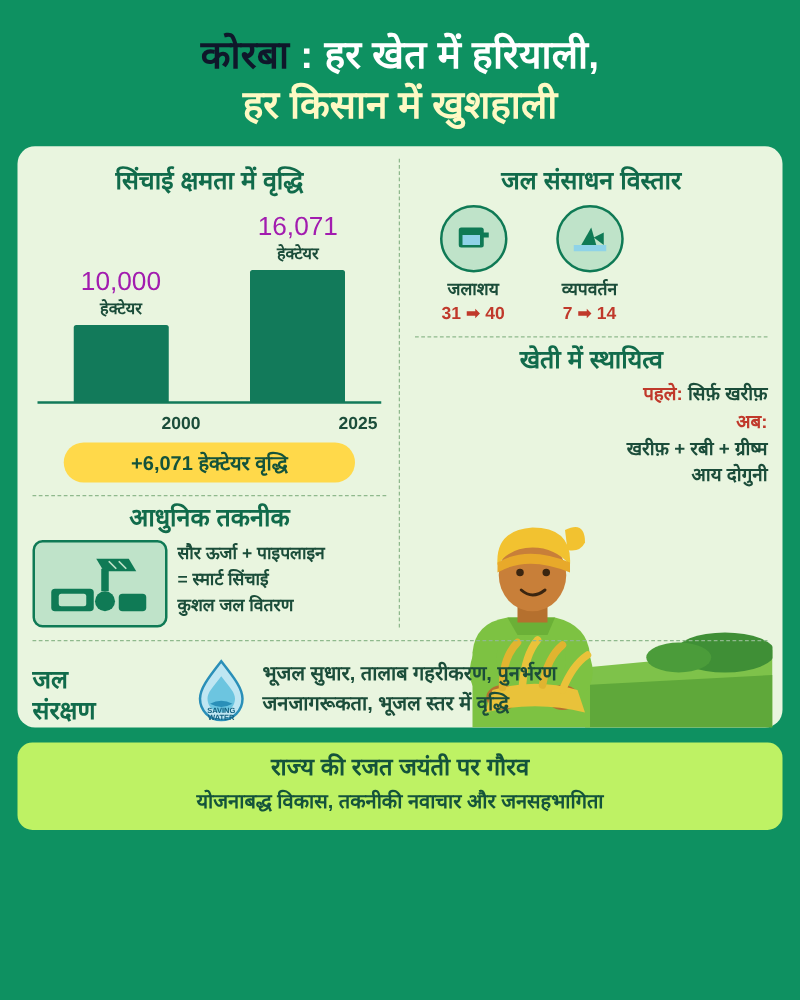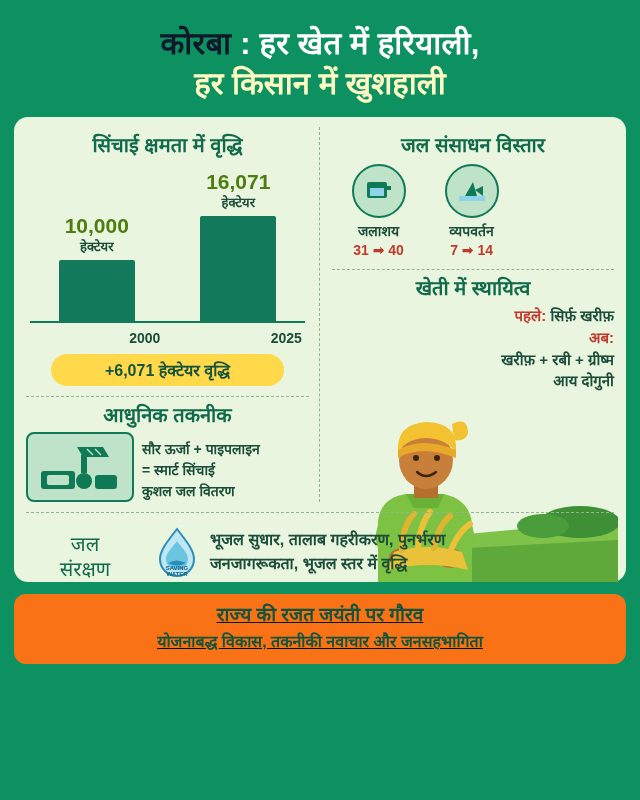--- a/index.html
+++ b/index.html
@@ -76,21 +76,21 @@
     position: absolute;
     bottom: 26px;
     left: 0; right: 0;
     height: 160px;
     display: flex;
     align-items: flex-end;
     justify-content: space-around;
   }
   .bar-wrap { width: 45%; text-align: center; }
   .bar-val {
-    font-size: 21px; font-weight: bold; color: #4d7c0f;
+    font-size: 21px; font-weight: normal; color: #a21caf;
     line-height: 1.05;
   }
   .bar-unit {
     font-size: 13px; font-weight: bold; color: #1b4d3a;
     margin-bottom: 5px;
   }
   .bar {
     background: #127a5a;
     margin: 0 auto;
     width: 76px;
@@ -166,21 +166,21 @@
     font-size: 15px; font-weight: bold; color: #1b4d3a;
     line-height: 1.45;
     text-align: right;
   }
   .sust .k { color: #c0392b; }
   .sust .v { color: #1b4d3a; }
 
   
   .tech-wrap {
     display: flex;
-    align-items: flex-end;
+    align-items: flex-start;
     margin-top: 4px;
   }
   .tech-icon {
     width: 108px; height: 70px;
     background: #bfe3c9;
     border: 2.5px solid #0f7a55;
     border-radius: 8px;
     display: flex; align-items: center; justify-content: center;
     flex: none;
   }
@@ -206,43 +206,42 @@
     display: flex;
     align-items: center;
     margin-top: 10px;
     border-top: 1.5px dashed #8fb98d;
     padding-top: 9px;
     position: relative;
     z-index: 3;
   }
   .cons-title {
     width: 118px;
-    text-align: center;
-    font-size: 20px; font-weight: normal; color: #116b4b;
+    text-align: left;
+    font-size: 20px; font-weight: bold; color: #116b4b;
     line-height: 1.25;
     flex: none;
     margin-top: 10px;
   }
   .cons-logo {
     width: 54px; height: 54px; flex: none;
     margin: 0 6px;
   }
   .cons-text {
     font-size: 16px; font-weight: bold; color: #1b4d3a;
     line-height: 1.5;
   }
 
   
   .footer {
-    background: #f97316;
+    background: #bef264;
     border-radius: 12px;
     margin-top: 12px;
     padding: 9px 10px 11px 10px;
     text-align: center;
-    text-decoration: underline;
   }
   .footer .f1 {
     font-size: 19px; font-weight: bold; color: #14533b; line-height: 1.3;
   }
   .footer .f2 {
     font-size: 16px; font-weight: bold; color: #14533b; line-height: 1.45;
     margin-top: 2px;
   }
 </style>
 </head>

